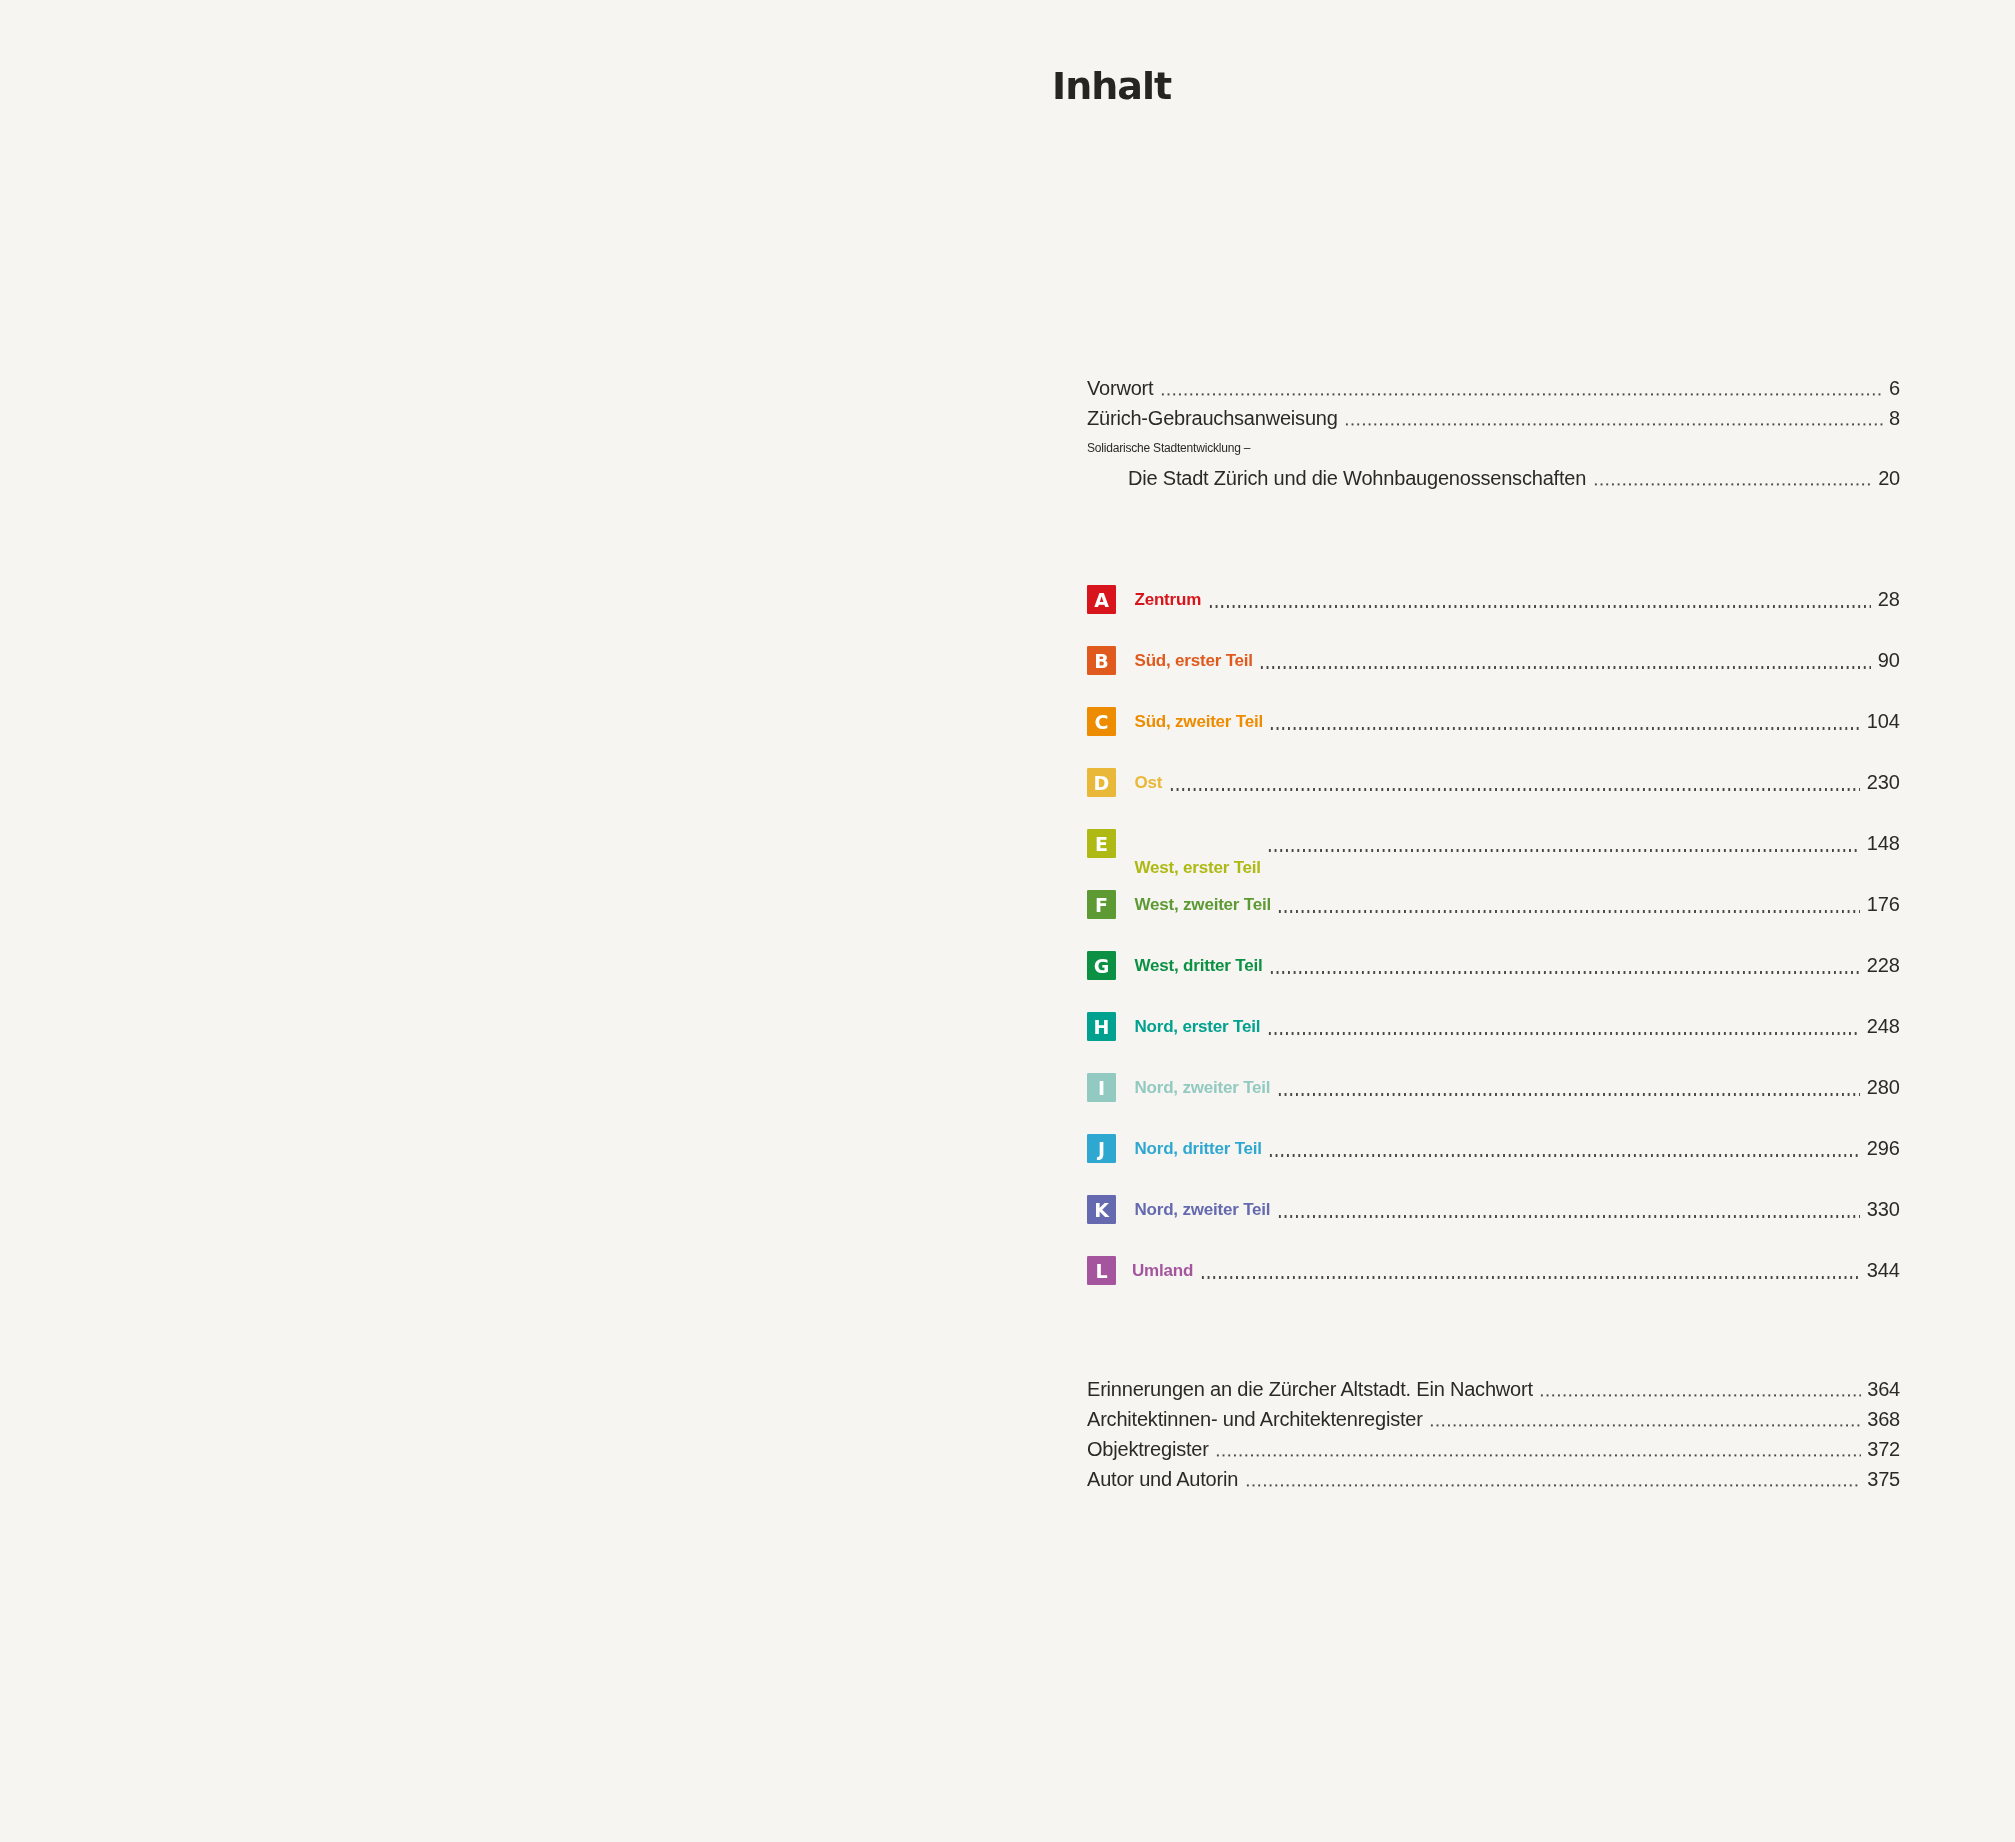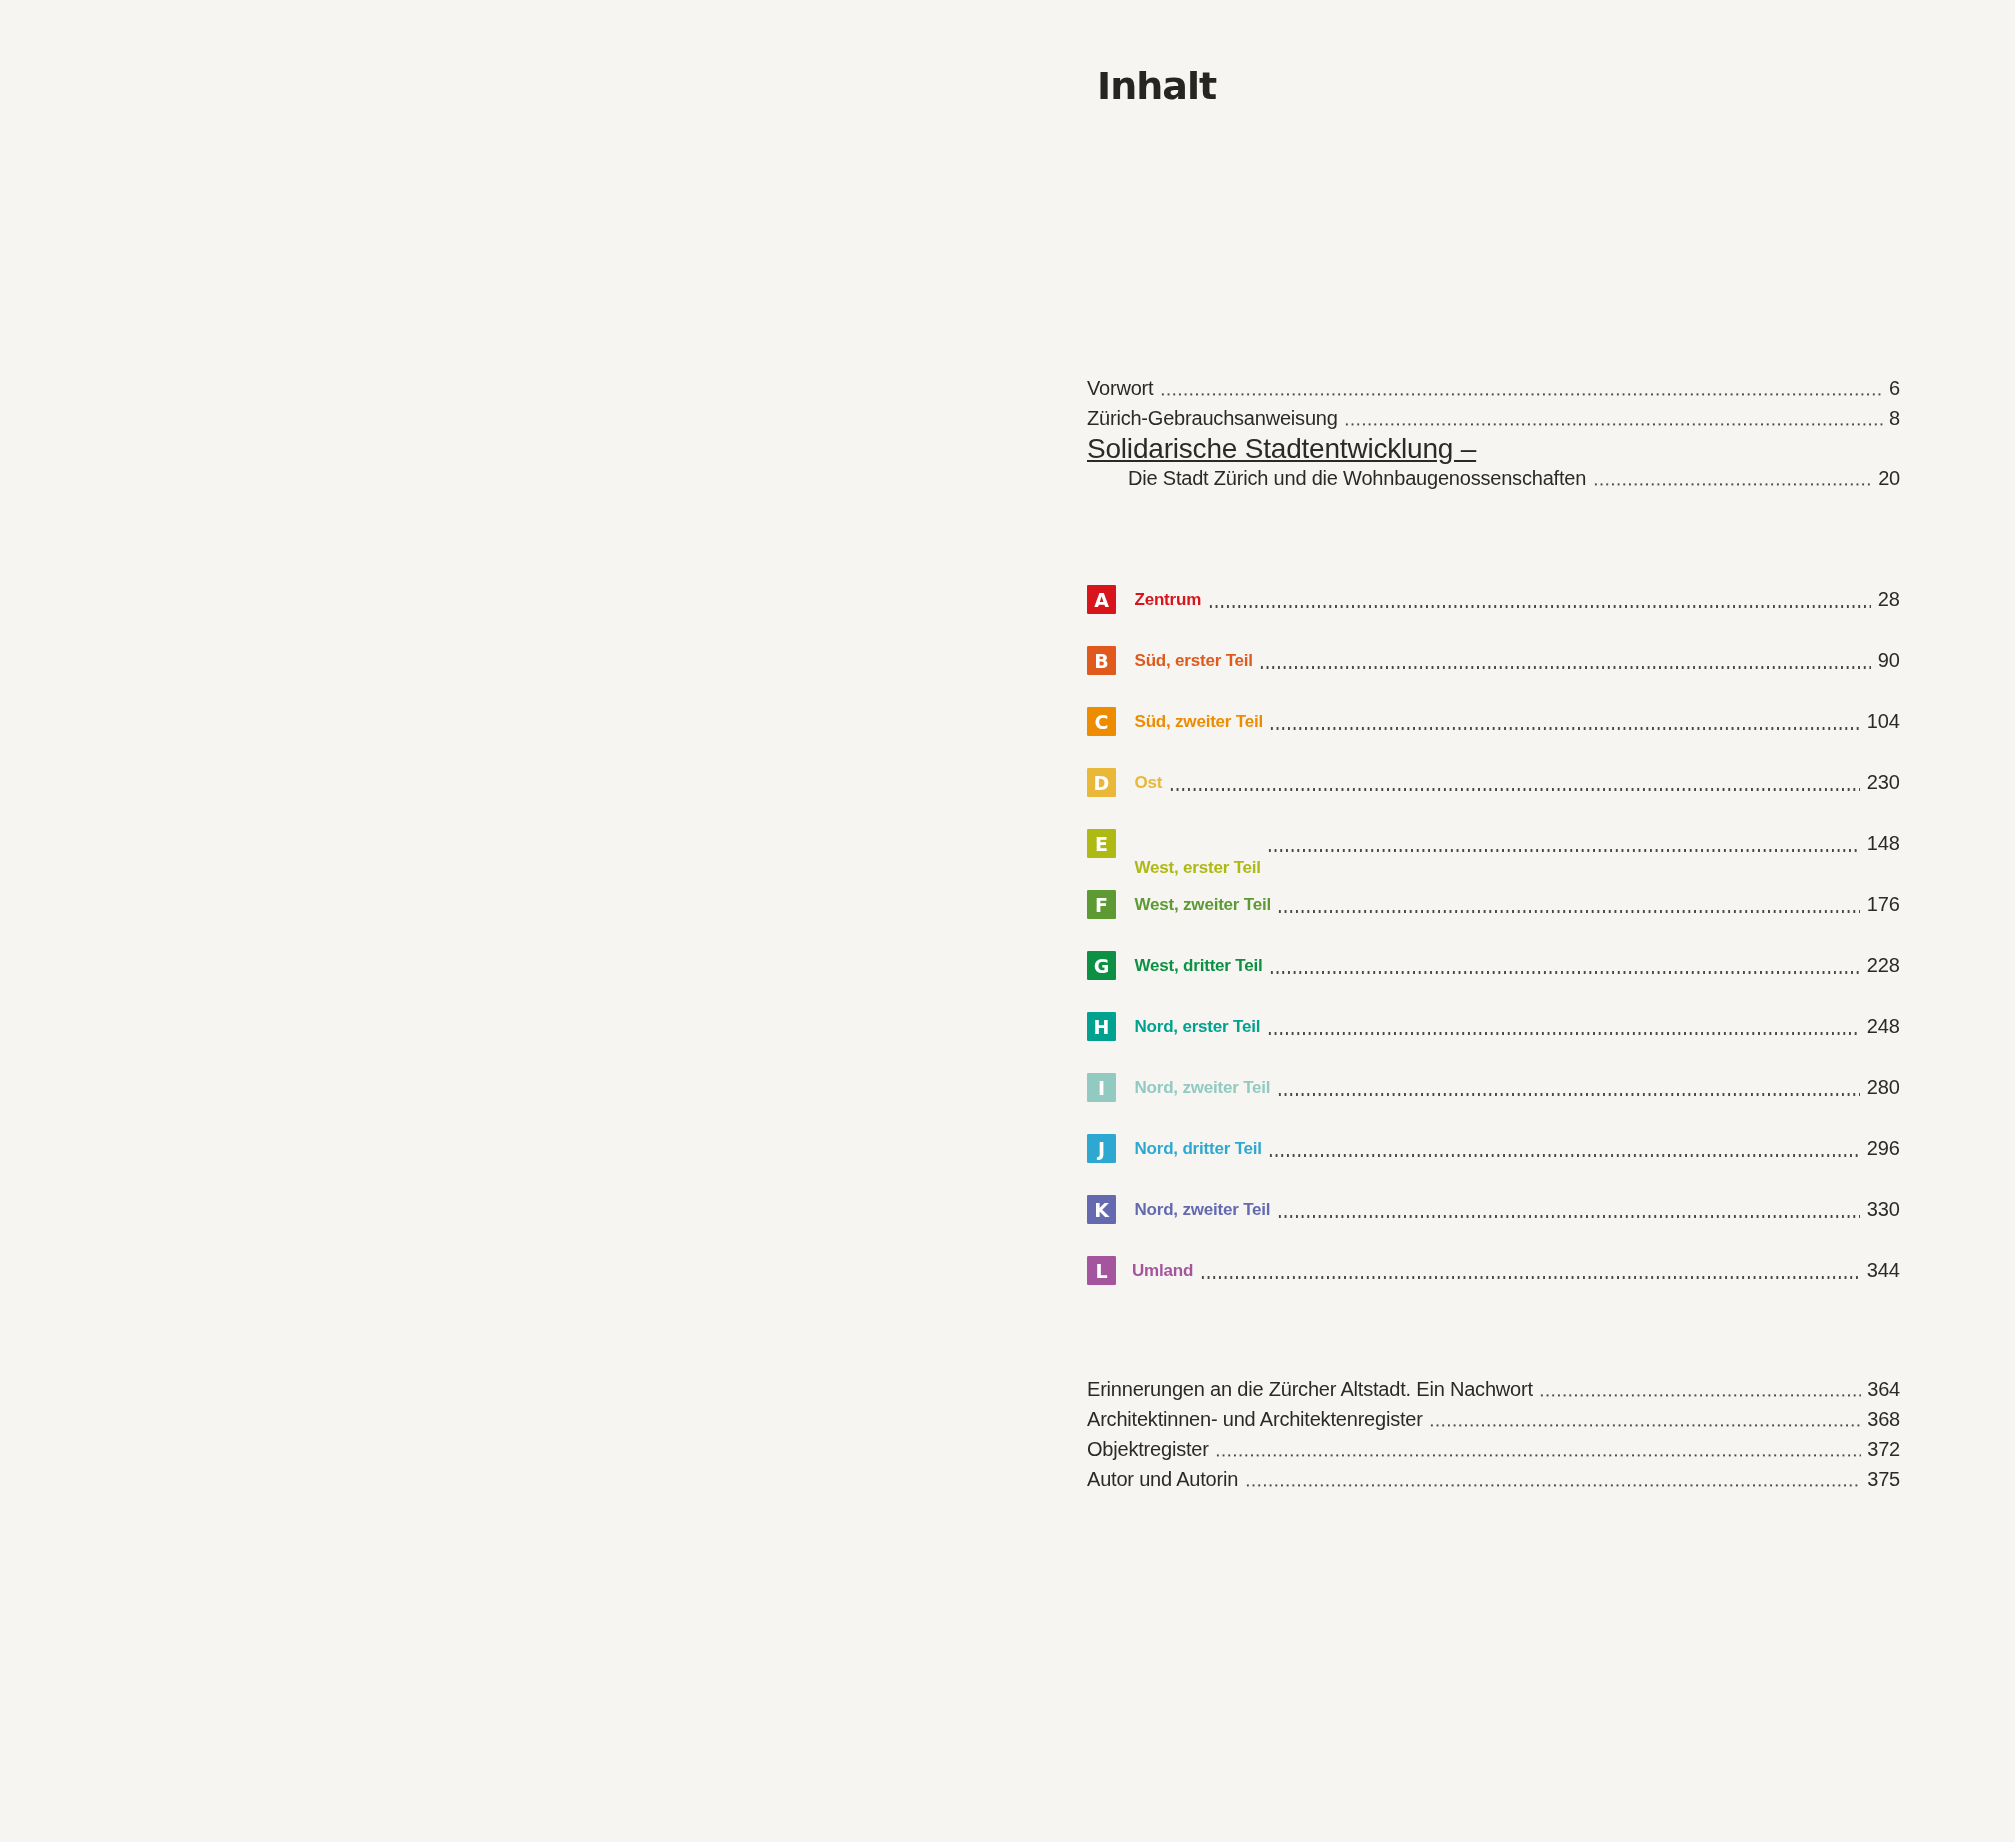--- a/index.html
+++ b/index.html
@@ -6,41 +6,41 @@
   body{background:#e9e8e4;}
   .page{
     position:relative;
     width:2015px;height:1842px;
     background:#f6f5f1;
     overflow:hidden;
     font-family:"Liberation Sans",sans-serif;
     color:#2b2a27;
   }
   .page-title{
-    position:absolute;left:1097px;top:64px;margin:0;
+    position:absolute;left:1052px;top:64px;margin:0;
     font-family:"DejaVu Sans",sans-serif;
     font-size:38px;font-weight:700;letter-spacing:-1px;
     color:#262522;
   }
   .toc-list{position:absolute;left:1087px;width:813px;}
   #front-list{top:373px;}
   #section-list{top:569px;}
   #back-list{top:1374px;}
 
   .row{display:flex;align-items:center;height:30px;font-size:20px;letter-spacing:-0.2px;}
   .label{white-space:nowrap;}
   .leader{
     flex:1;height:2.5px;margin:0 6.4px 0 6.4px;
     background-image:radial-gradient(circle,#4a4844 1px,transparent 1.2px);
     background-size:5.7px 2.5px;background-repeat:repeat-x;background-position:left center;
     transform:translateY(6.4px);
   }
   .pagenum{white-space:nowrap;font-size:20px;color:#2b2a27;}
 
-  .two-line .line1{display:flex;align-items:flex-start;height:30px;font-size:28px;letter-spacing:-0.2px;text-decoration:underline;}
+  .two-line .line1{display:flex;align-items:center;height:30px;font-size:12px;letter-spacing:-0.2px;}
   .two-line .line2{padding-left:41px;}
 
   .section-row{display:flex;align-items:center;height:61px;}
   .letter-badge{
     width:29px;height:29px;border-radius:1.3px;flex:0 0 29px;
     display:flex;align-items:center;justify-content:center;
     color:#ffffff;font-family:"DejaVu Sans",sans-serif;
     font-size:19px;font-weight:700;
   }
   .section-label{margin-left:18.5px;font-weight:700;font-size:17px;letter-spacing:-0.2px;white-space:nowrap;}

